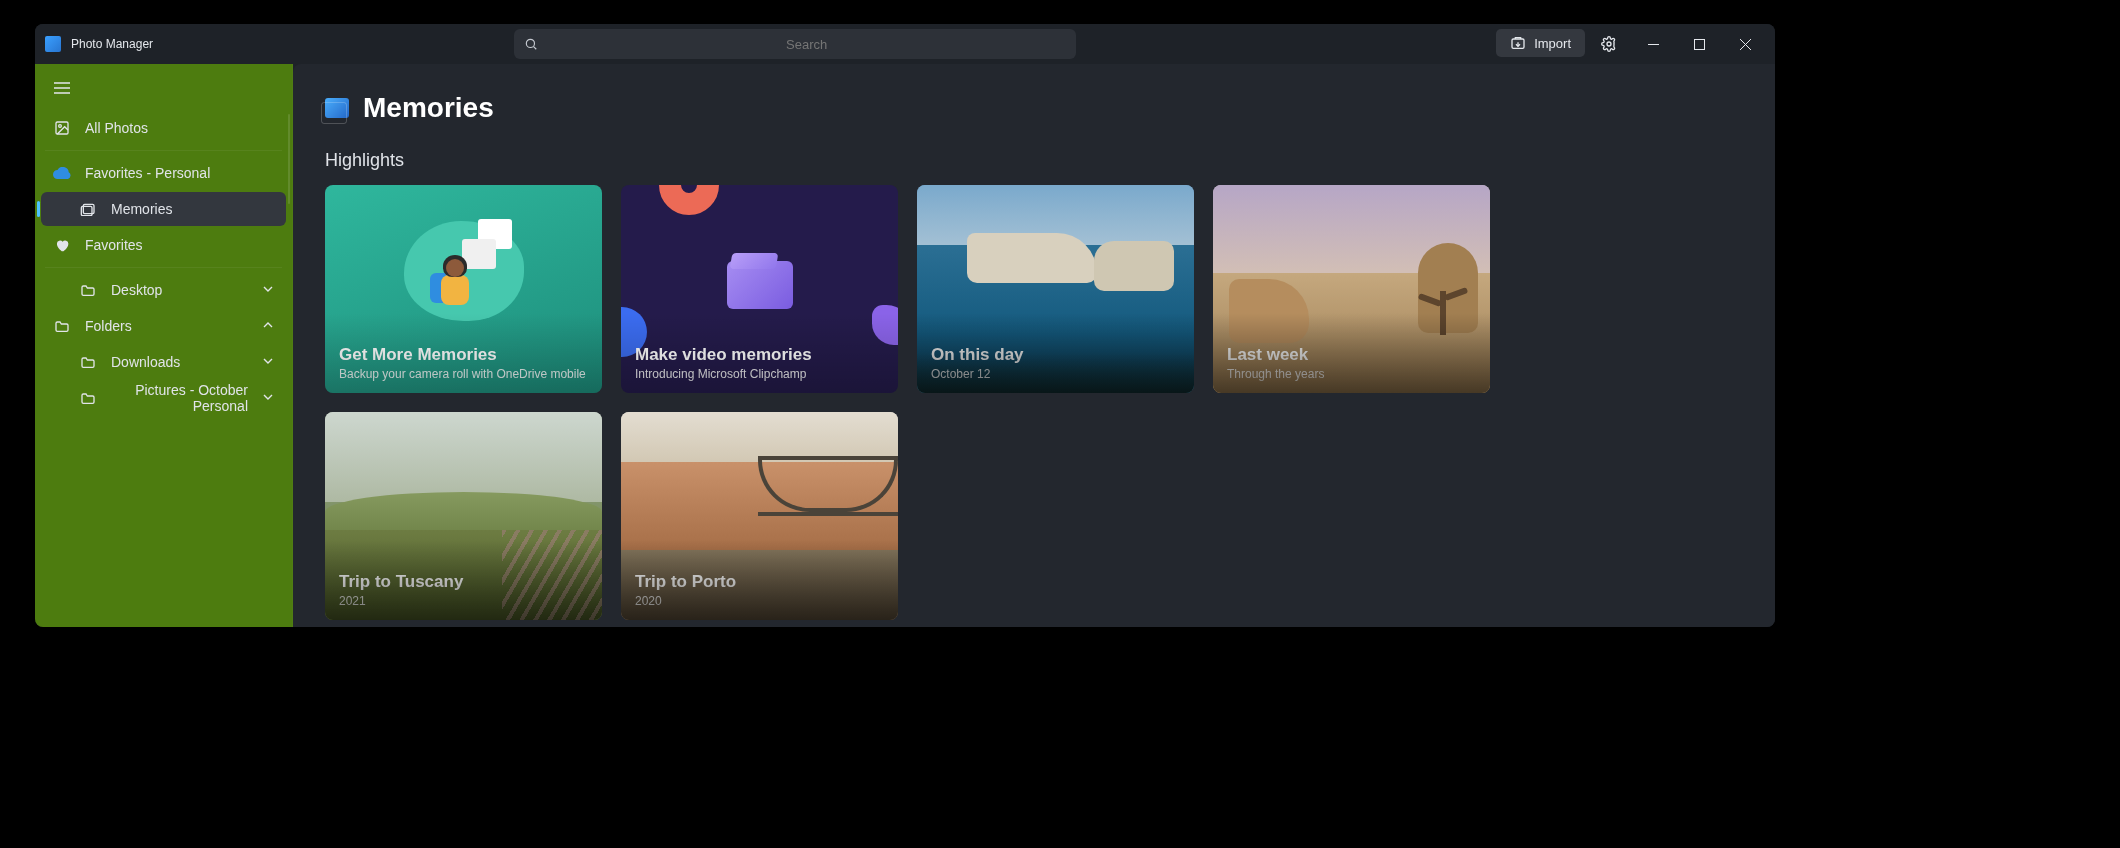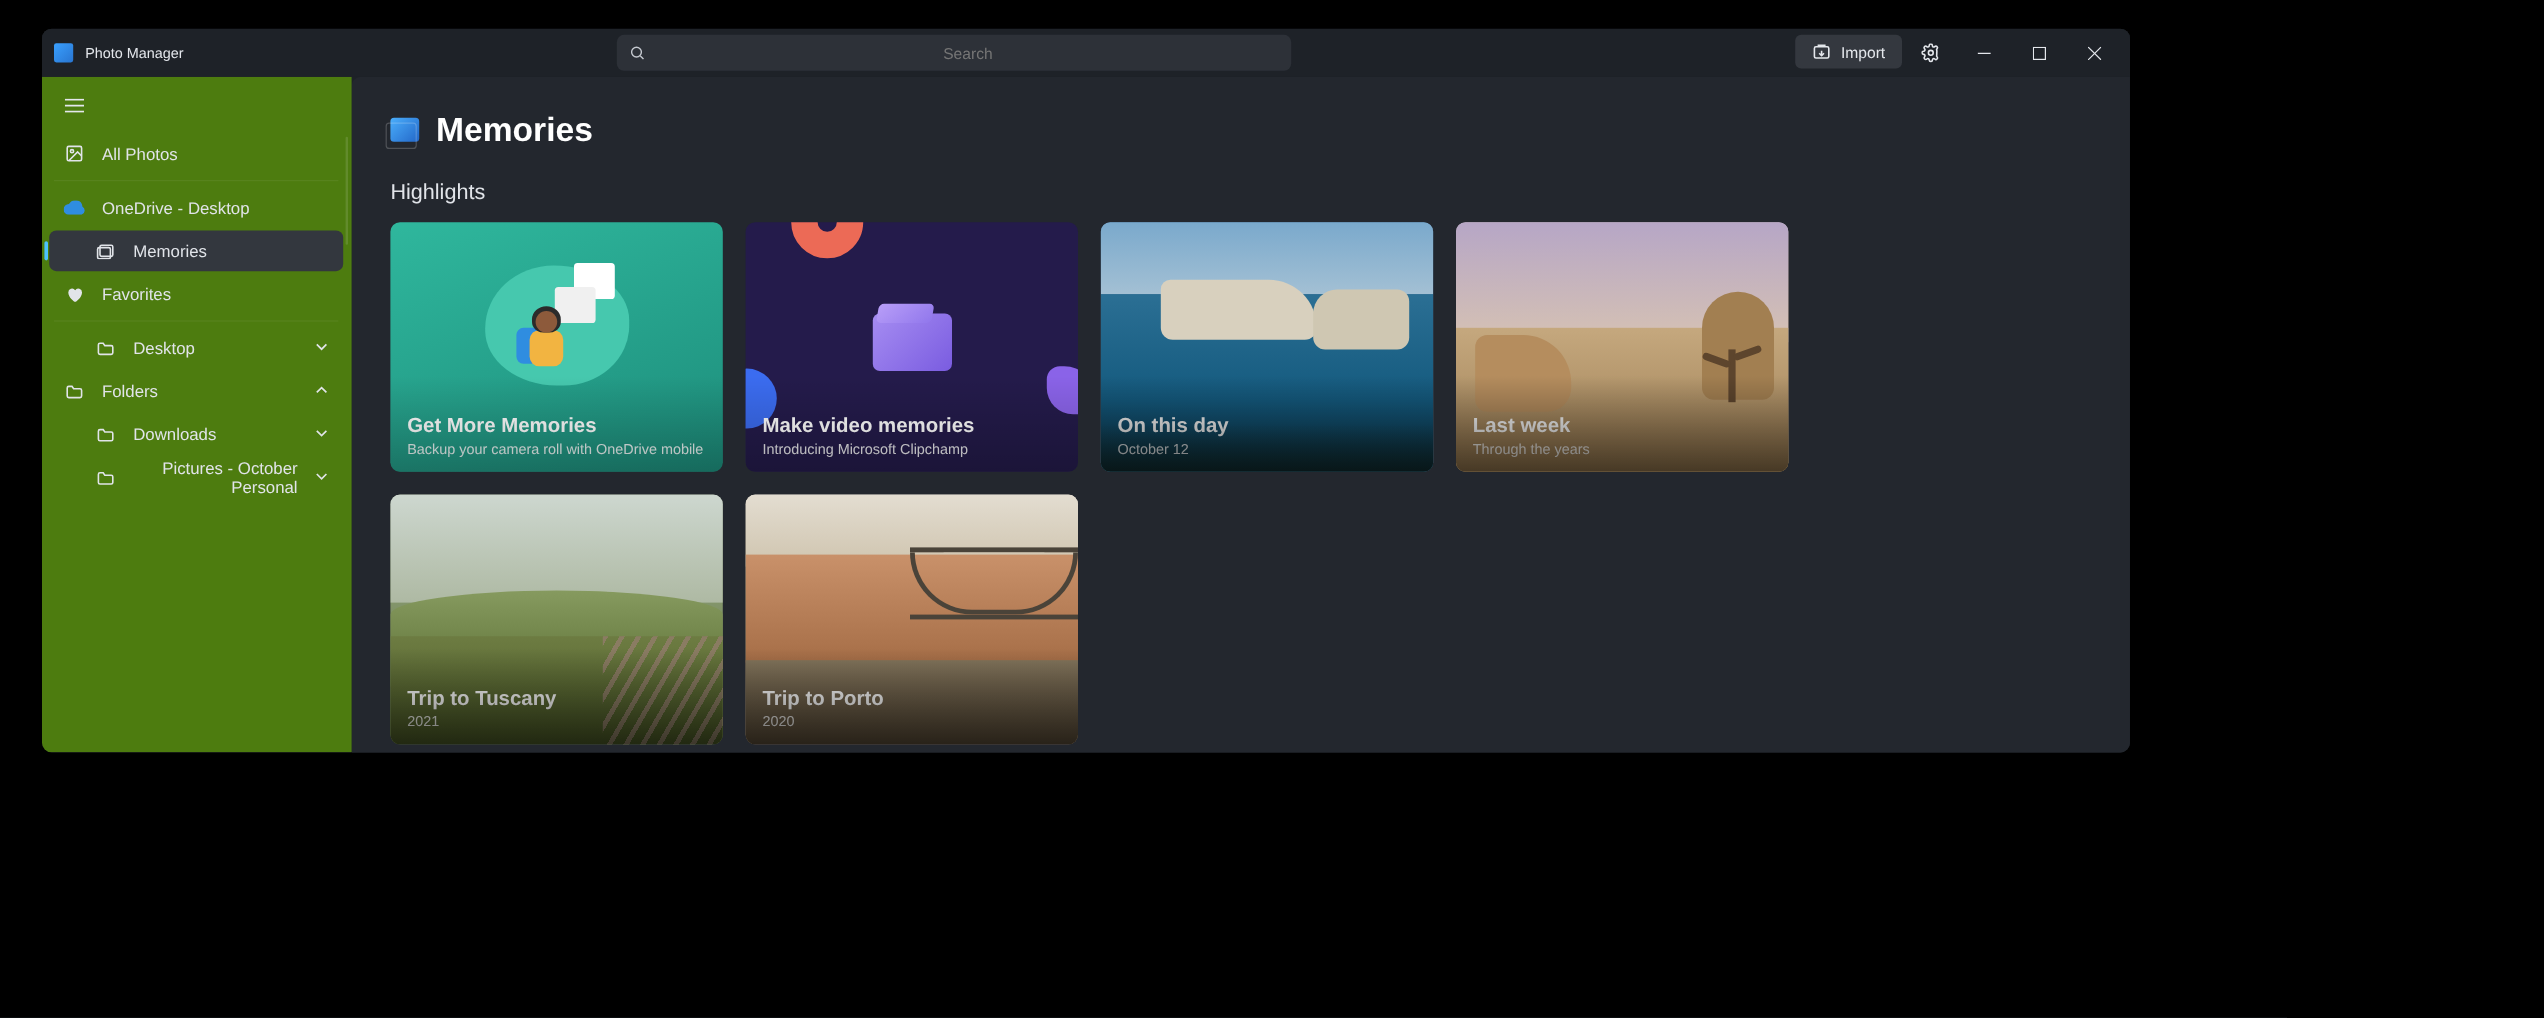--- a/index.html
+++ b/index.html
@@ -262,21 +262,21 @@
         </span>
         <span>All Photos</span>
       </div>
       <div class="nav-sep"></div>
       <div class="nav-item">
         <span class="nav-icon">
           <svg width="18" height="12" viewBox="0 0 24 16">
               <path fill="#2f8de0" d="M6 16a6 6 0 010-12 8 8 0 0115 3 5 5 0 01-1 9H6z"></path>
             </svg>
         </span>
-        <span>OneDrive - Desktop</span>
+        <span>Favorites - Personal</span>
       </div>
       <div class="nav-item indent selected">
         <span class="nav-icon">
           <svg width="16" height="14" viewBox="0 0 24 20" fill="none" stroke="#e1e4e9" stroke-width="2">
               <rect x="5" y="3" width="16" height="14" rx="2"></rect>
               <rect x="2" y="6" width="16" height="14" rx="2"></rect>
             </svg>
         </span>
         <span>Memories</span>
       </div>

